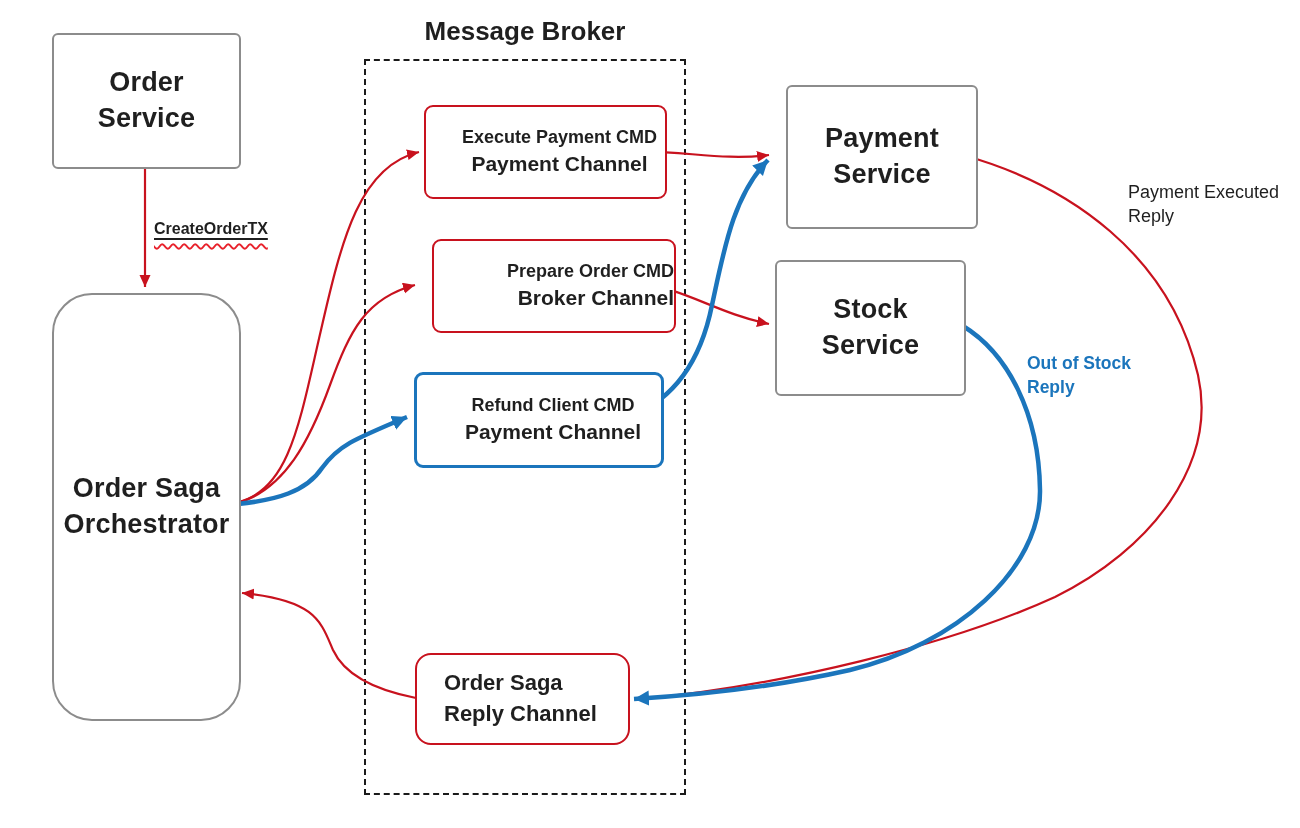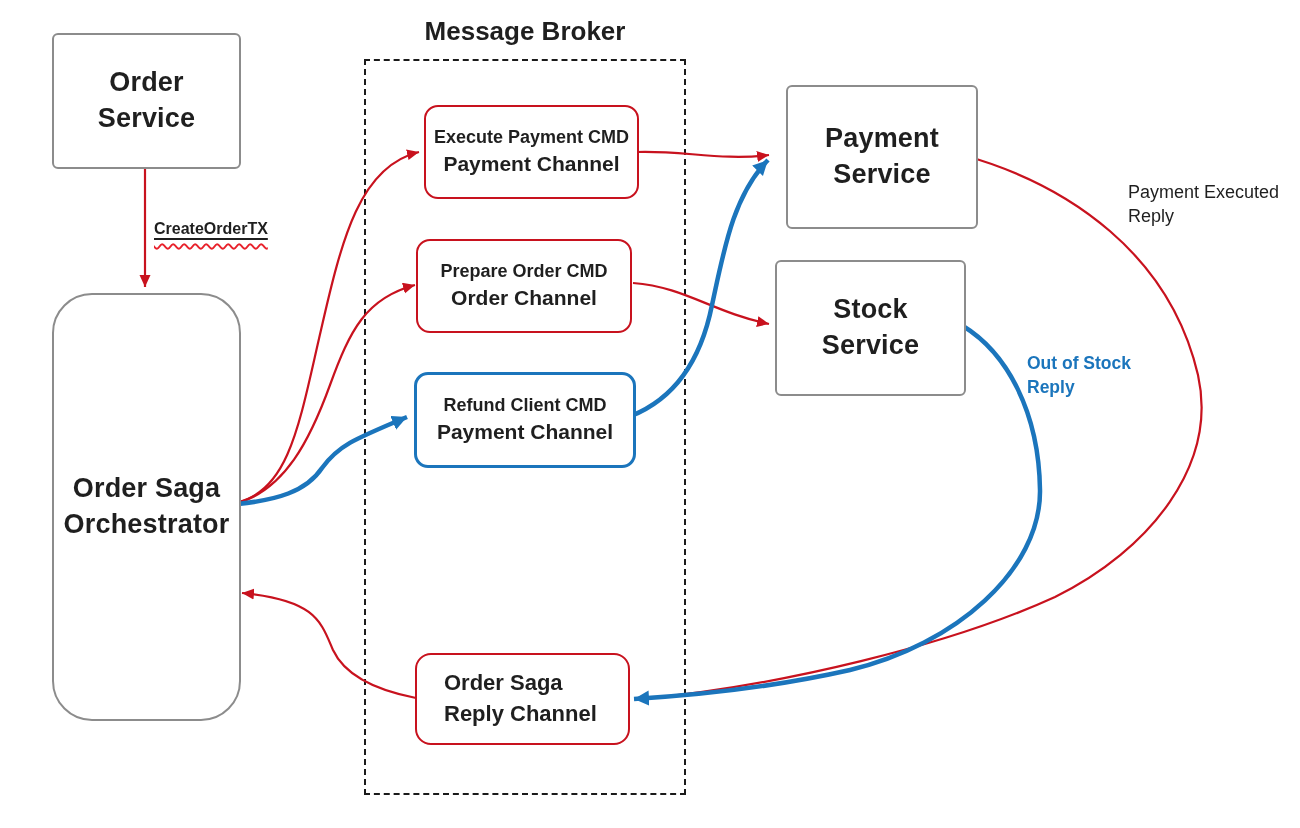--- a/index.html
+++ b/index.html
@@ -19,21 +19,21 @@
   #edges{z-index:2;pointer-events:none;}
   .node{
     position:absolute;z-index:3;background:#ffffff;
     display:flex;flex-direction:column;align-items:center;justify-content:center;
     text-align:center;line-height:1.32;
   }
   .service{
     border:2px solid var(--node-border-gray);
     border-radius:6px;font-size:27px;font-weight:600;letter-spacing:.2px;
   }
-  .channel{border-radius:14px;}
+  .channel{border-radius:9px;padding-left:28px;}
   .channel-red{border:2.5px solid var(--command-red);}
   .channel-blue{border:3.5px solid var(--compensation-blue);}
   .line-sm{font-size:18px;font-weight:600;}
   .line-lg{font-size:21px;font-weight:600;}
   .reply-node{
     align-items:flex-start;padding-left:27px;box-sizing:border-box;
     font-size:22px;font-weight:600;line-height:1.4;
   }
   .broker-box{
     position:absolute;left:364px;top:59px;width:322px;height:736px;
@@ -109,23 +109,23 @@
 <div class="node service" style="left:775px;top:260px;width:187px;height:132px;">
   <span>Stock</span>
   <span>Service</span>
 </div>
 
 <div class="node channel channel-red" style="left:424px;top:105px;width:211px;height:90px;">
   <span class="line-sm">Execute Payment CMD</span>
   <span class="line-lg">Payment Channel</span>
 </div>
 
-<div class="node channel channel-red" style="left:416px;top:239px;width:212px;height:90px;">
+<div class="node channel channel-red" style="left:432px;top:239px;width:212px;height:90px;align-items:flex-end;">
   <span class="line-sm">Prepare Order CMD</span>
-  <span class="line-lg">Order Channel</span>
+  <span class="line-lg">Broker Channel</span>
 </div>
 
 <div class="node channel channel-blue" style="left:414px;top:372px;width:216px;height:90px;">
   <span class="line-sm">Refund Client CMD</span>
   <span class="line-lg">Payment Channel</span>
 </div>
 
 <div class="node channel channel-red reply-node" style="left:415px;top:653px;width:215px;height:92px;border-radius:16px;">
   <span>Order Saga</span>
   <span>Reply Channel</span>

